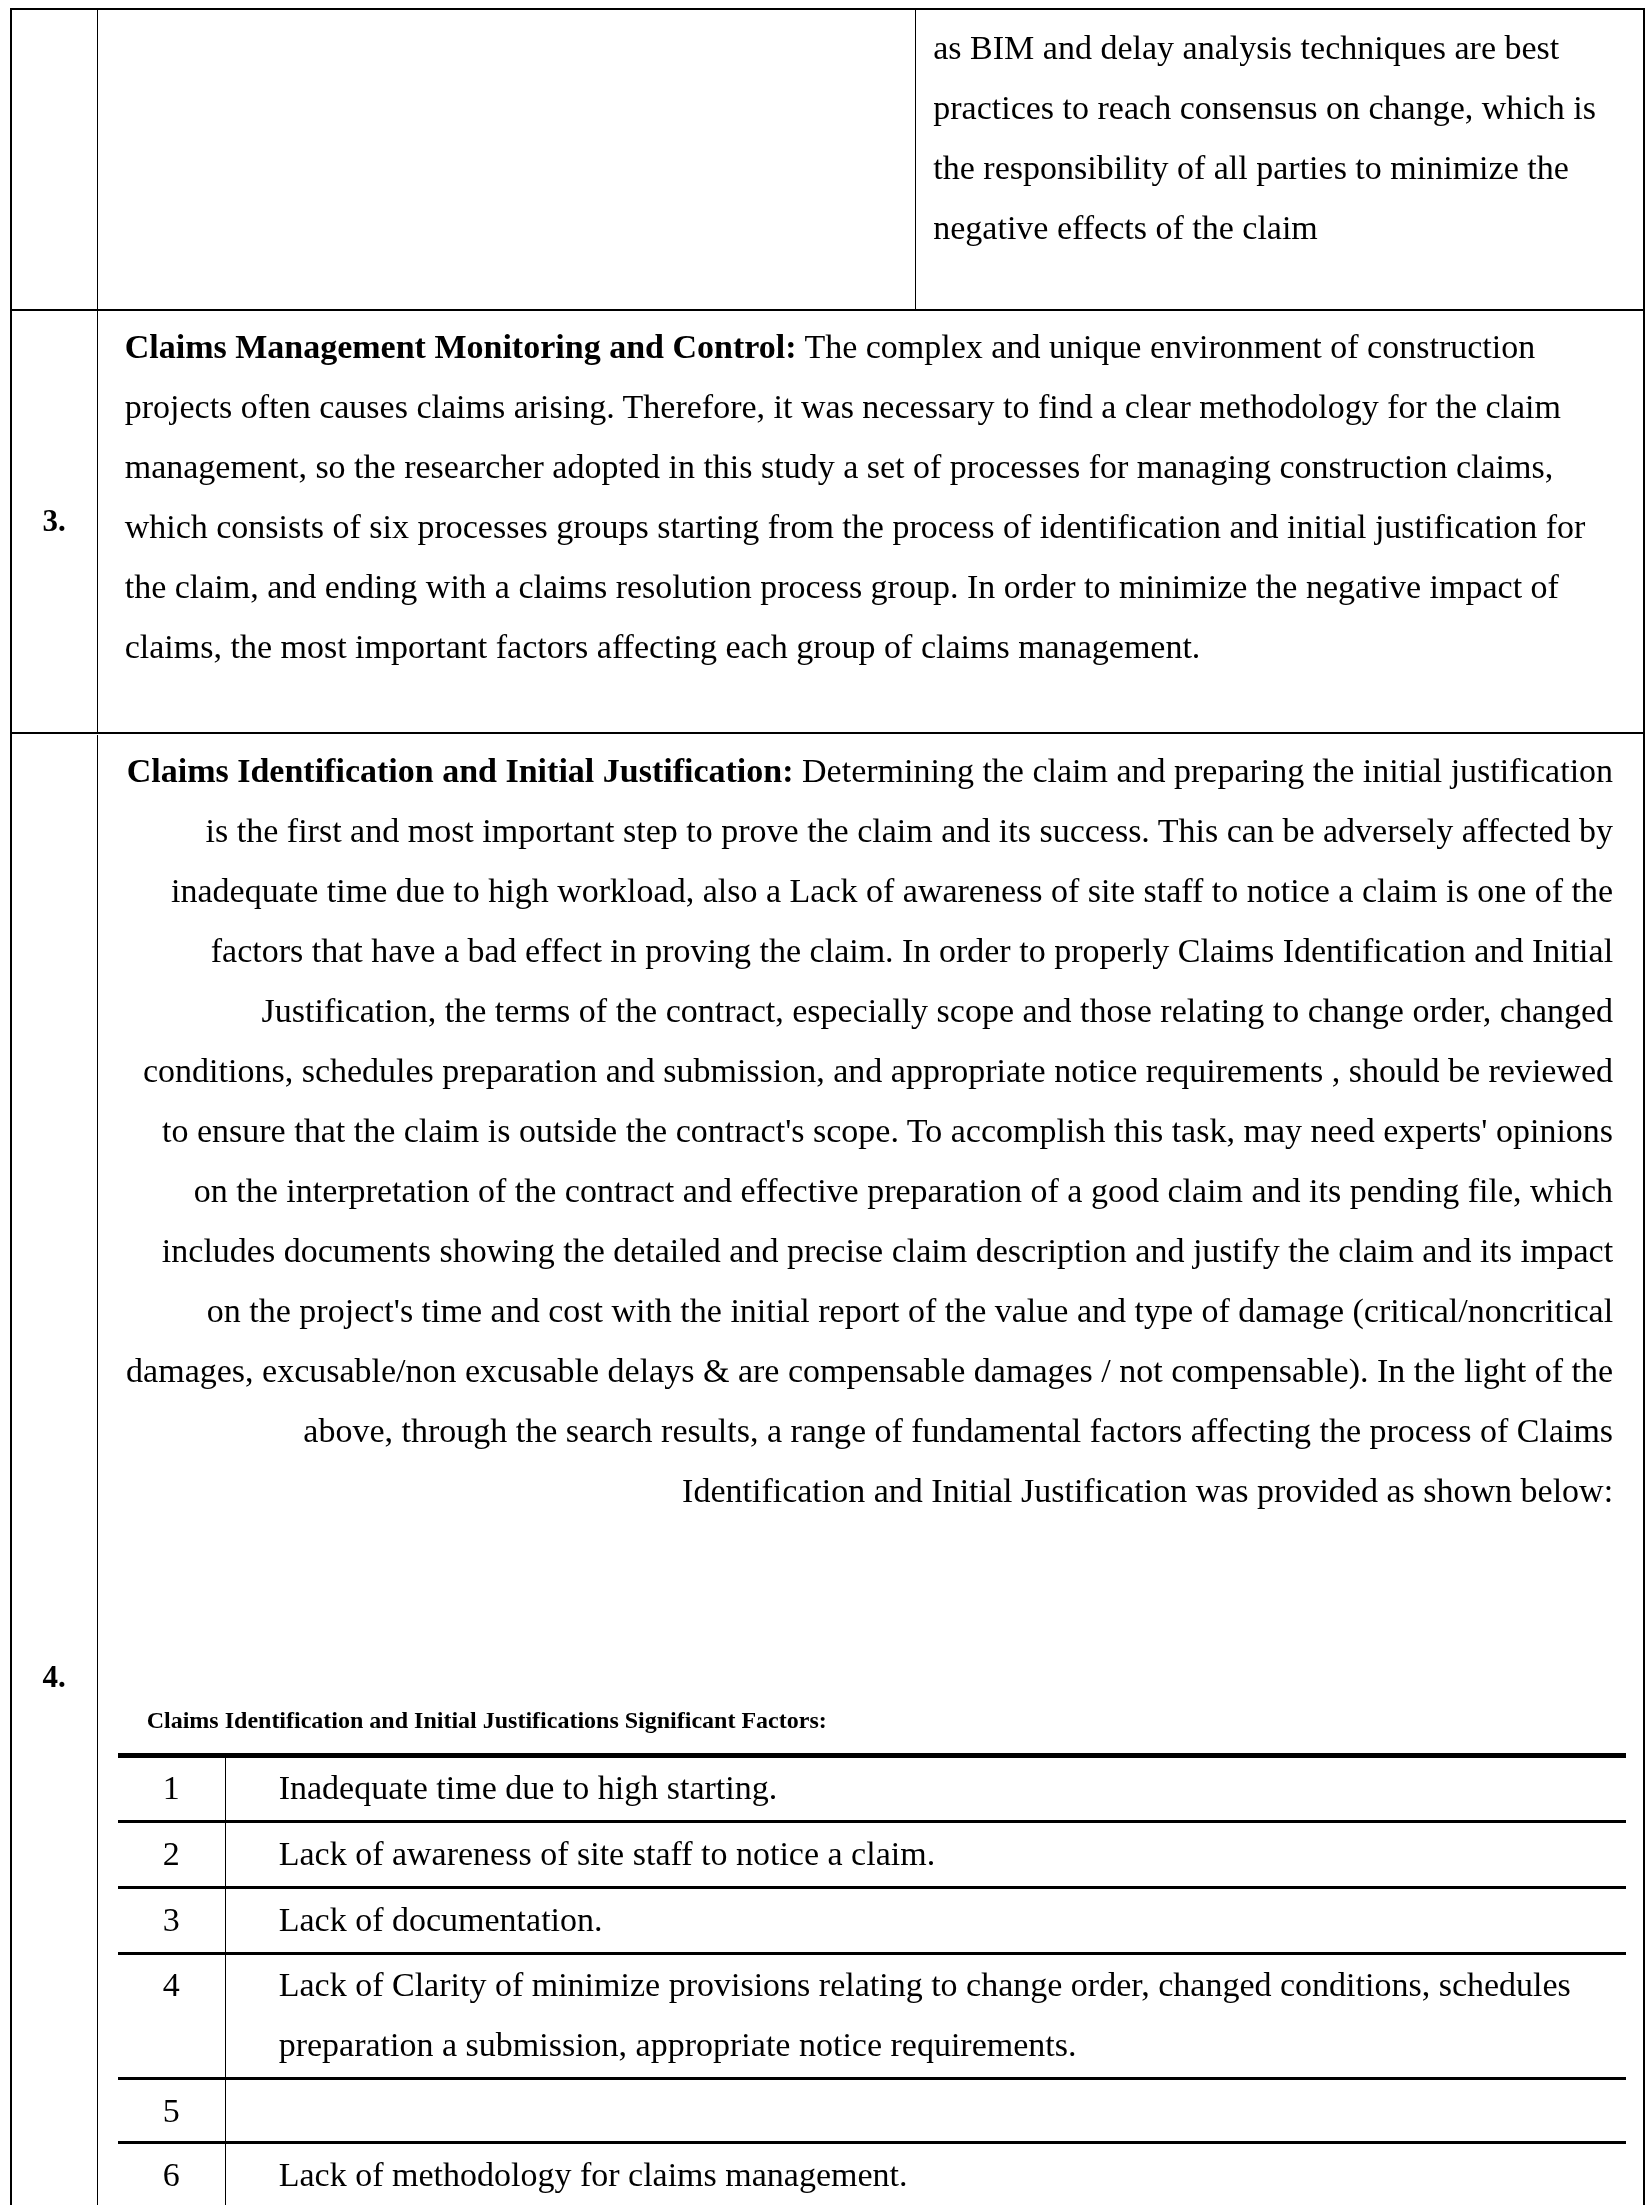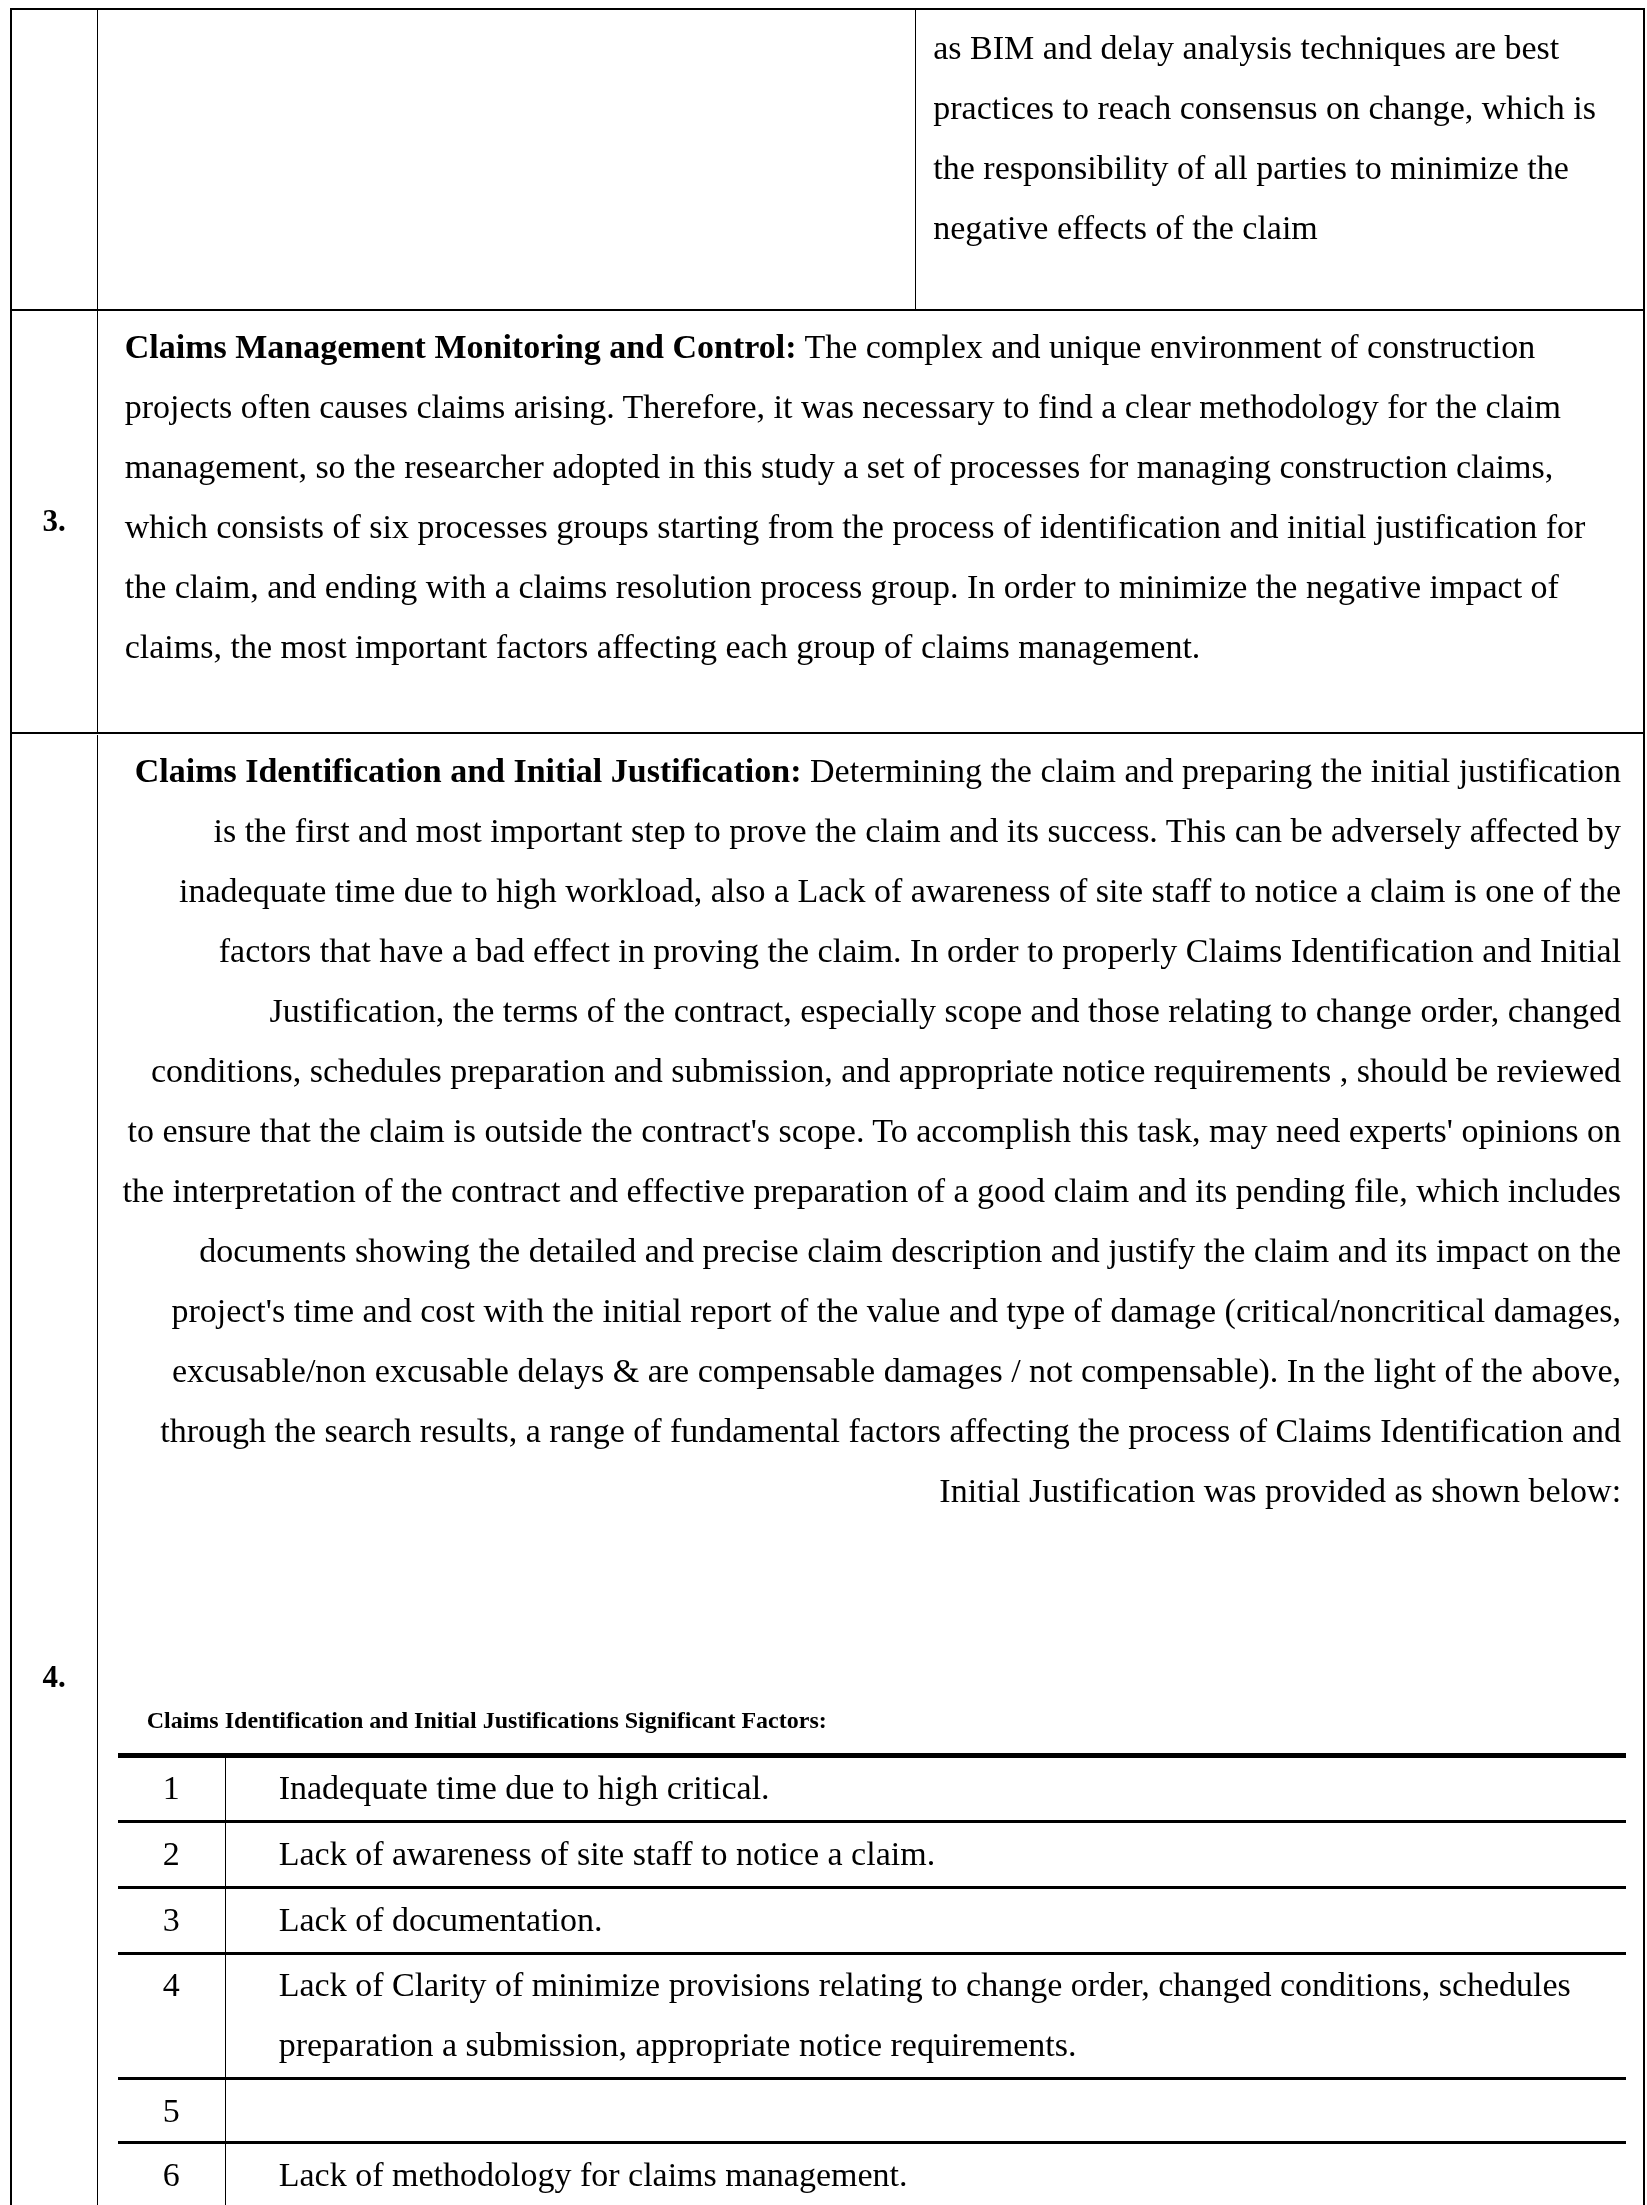--- a/index.html
+++ b/index.html
@@ -14,21 +14,21 @@
   .row.r3 { top: 301px; height: 423px; border-bottom: 2.2px solid #000; }
   .row.r4 { top: 725px; bottom: 0; }
   .numcol { position: absolute; left: 0; top: 0; bottom: 0; width: 86px;
             border-right: 1.8px solid #000; box-sizing: border-box;
             display: flex; align-items: center; justify-content: center;
             font-weight: bold; font-size: 31px; }
   .r1 .mid { position: absolute; left: 86px; top: 0; bottom: 0; width: 818px;
              border-right: 1.3px solid #000; box-sizing: border-box; }
   .r1 .right { position: absolute; left: 904px; top: 0; right: 6px; padding: 8.8px 13.2px 0 17.6px;
                box-sizing: border-box; font-size: 34px; line-height: 60px; }
-  .para { position: absolute; left: 86px; right: 4px; top: 0; box-sizing: border-box;
+  .para { position: absolute; left: 86px; right: 12px; top: 0; box-sizing: border-box;
           font-size: 34px; line-height: 60px; }
   .r3 .para { padding: 6.2px 17.6px 0 27px; }
   .r4 .para { padding: 6.2px 17.6px 0 22px; text-align: right; }
   .para b { font-weight: bold; }
   .factors-title { position: absolute; left: 135px; top: 972px; font-weight: bold; font-size: 24px; }
   .inner { position: absolute; left: 106px; top: 1018px; width: 1508px; box-sizing: border-box;
            border-top: 5.3px solid #000; border-bottom: 8px solid #000; }
   .irow { display: flex; border-bottom: 3.1px solid #000; }
   .irow:last-child { border-bottom: none; }
   .inum { width: 108px; border-right: 1.8px solid #000; box-sizing: border-box; text-align: center;
@@ -52,21 +52,21 @@
       <div class="para"><b>Claims Management Monitoring and Control:</b><span> The complex and unique environment of construction projects often causes claims arising. Therefore, it was necessary to find a clear methodology for the claim management, so the researcher adopted in this study a set of processes for managing construction claims, which consists of six processes groups starting from the process of identification and initial justification for the claim, and ending with a claims resolution process group. In order to minimize the negative impact of claims, the most important factors affecting each group of claims management.</span></div>
     </div>
 
     <div class="row r4">
       <div class="numcol">4.</div>
       <div class="para"><b>Claims Identification and Initial Justification:</b><span> Determining the claim and preparing the initial justification is the first and most important step to prove the claim and its success. This can be adversely affected by inadequate time due to high workload, also a Lack of awareness of site staff to notice a claim is one of the factors that have a bad effect in proving the claim. In order to properly Claims Identification and Initial Justification, the terms of the contract, especially scope and those relating to change order, changed conditions, schedules preparation and submission, and appropriate notice requirements , should be reviewed to ensure that the claim is outside the contract's scope. To accomplish this task, may need experts' opinions on the interpretation of the contract and effective preparation of a good claim and its pending file, which includes documents showing the detailed and precise claim description and justify the claim and its impact on the project's time and cost with the initial report of the value and type of damage (critical/noncritical damages, excusable/non excusable delays &amp; are compensable damages / not compensable). In the light of the above, through the search results, a range of fundamental factors affecting the process of Claims Identification and Initial Justification was provided as shown below:</span></div>
       <div class="factors-title">Claims Identification and Initial Justifications Significant Factors:</div>
       <div class="inner" id="factors-table">
           <div class="irow">
             <div class="inum">1</div>
-            <div class="itext">Inadequate time due to high critical.</div>
+            <div class="itext">Inadequate time due to high starting.</div>
           </div>
           <div class="irow">
             <div class="inum">2</div>
             <div class="itext">Lack of awareness of site staff to notice a claim.</div>
           </div>
           <div class="irow">
             <div class="inum">3</div>
             <div class="itext">Lack of documentation.</div>
           </div>
           <div class="irow">

